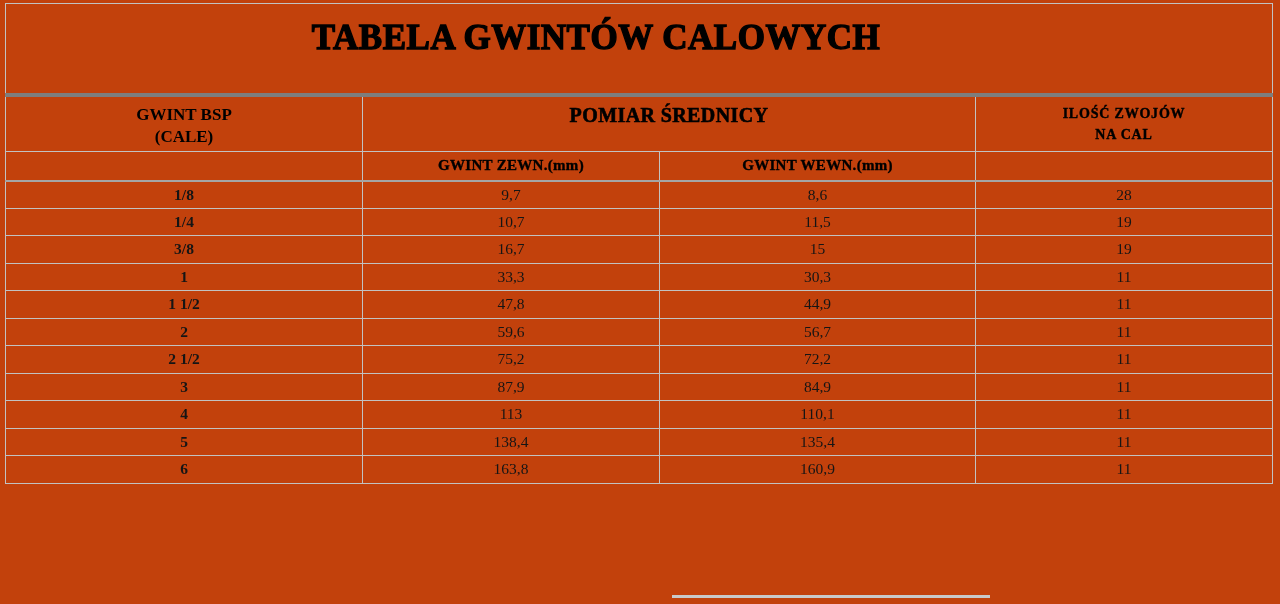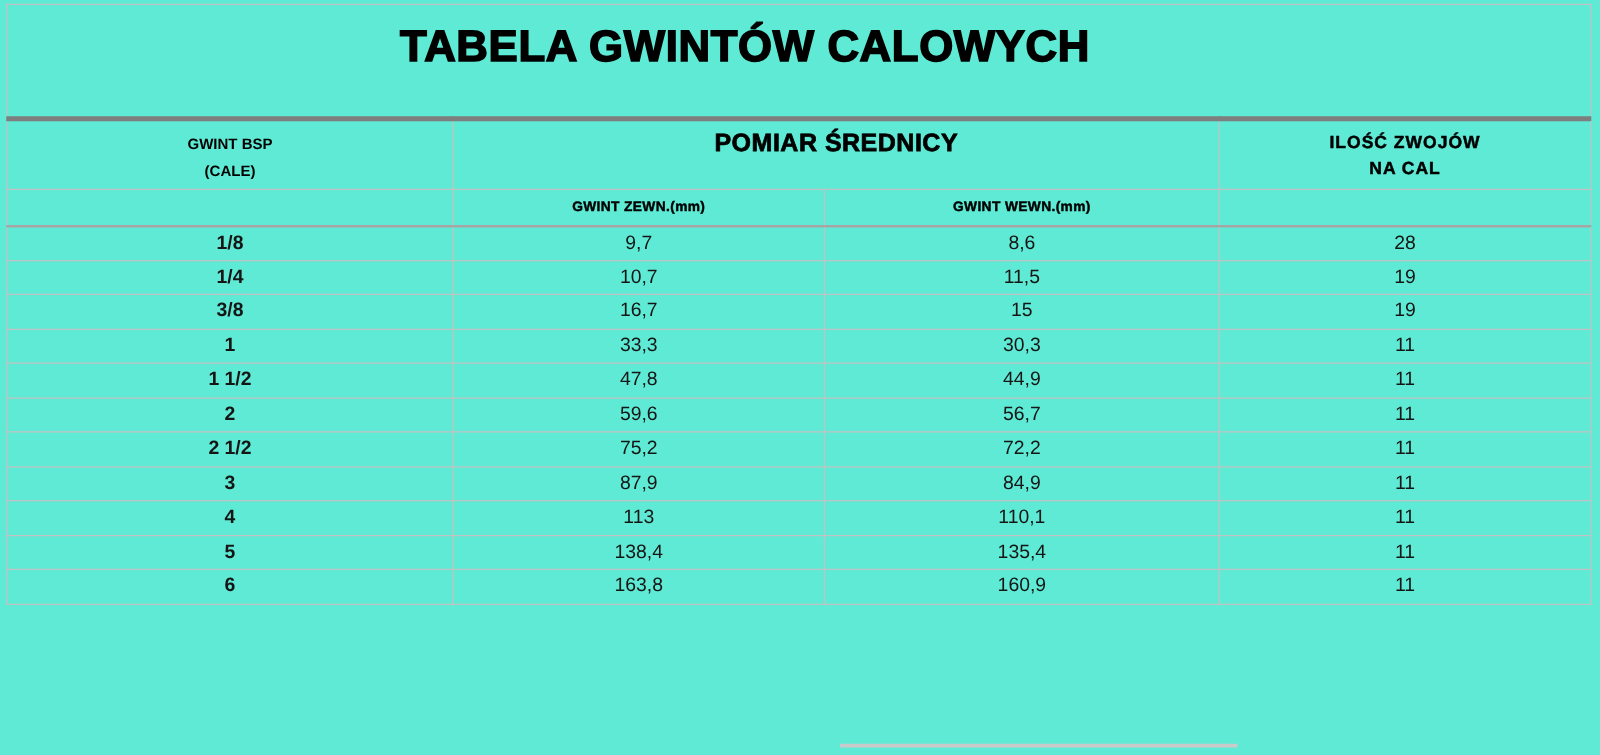--- a/index.html
+++ b/index.html
@@ -1,45 +1,45 @@
 <!DOCTYPE html>
 <html><head>
 <meta charset="utf-8">
 <style>
   * { box-sizing: border-box; margin: 0; padding: 0; }
   html, body { width: 1280px; height: 604px; background: #ffffff; overflow: hidden; }
   .sheet {
-    position: relative; width: 1280px; height: 604px; background: #5eead4;
-    font-family: Liberation Sans, sans-serif; color: #000;
+    position: relative; width: 1280px; height: 604px; background: #c2410c;
+    font-family: Liberation Serif, serif; color: #000;
   }
   table.grid {
     position: absolute; left: 5px; top: 3px; width: 1267px;
     border-collapse: collapse; table-layout: fixed;
     border: 1px solid #b3b3b3;
   }
   td { border: 1px solid #c2c2c2; padding: 0; text-align: center; vertical-align: middle; }
 
   
   .r-title td {
     height: 91px; vertical-align: top; padding-top: 14px; padding-right: 86px;
     border-bottom: 4px solid #7e7e7e;
     font-size: 35px; font-weight: 900; letter-spacing: 0.5px;
     -webkit-text-stroke: 1.3px #000;
     white-space: nowrap;
   }
 
   
   .r-head td { height: 57px; vertical-align: top; }
-  .h-bsp  { font-weight: bold; font-size: 12px; padding-top: 7px; line-height: 22px; }
+  .h-bsp  { font-weight: bold; font-size: 17px; padding-top: 7px; line-height: 22px; }
   .h-group{ font-weight: bold; font-size: 20px; padding-top: 7px; letter-spacing: 0.4px; -webkit-text-stroke: 0.6px #000; }
   .h-zwoje{ font-weight: bold; font-size: 14px; padding-top: 6px; line-height: 21px; letter-spacing: 0.8px; -webkit-text-stroke: 0.4px #000; }
 
   
   .r-sub td { height: 29px; border-bottom: 2px solid #a5a5a5; }
-  .s-head { font-weight: bold; font-size: 11px; letter-spacing: 0.3px; text-align: center; -webkit-text-stroke: 0.35px #000; }
+  .s-head { font-weight: bold; font-size: 15px; letter-spacing: 0.3px; text-align: center; -webkit-text-stroke: 0.35px #000; }
 
   
   .r-data td { height: 27.5px; font-size: 15.5px; color: #151515; }
   .c-bsp { font-weight: bold; color: #000; }
 
   
   .artifact-line {
     position: absolute; left: 672px; top: 595px; width: 318px; height: 3px;
     background: #c9c9c9;
   }

